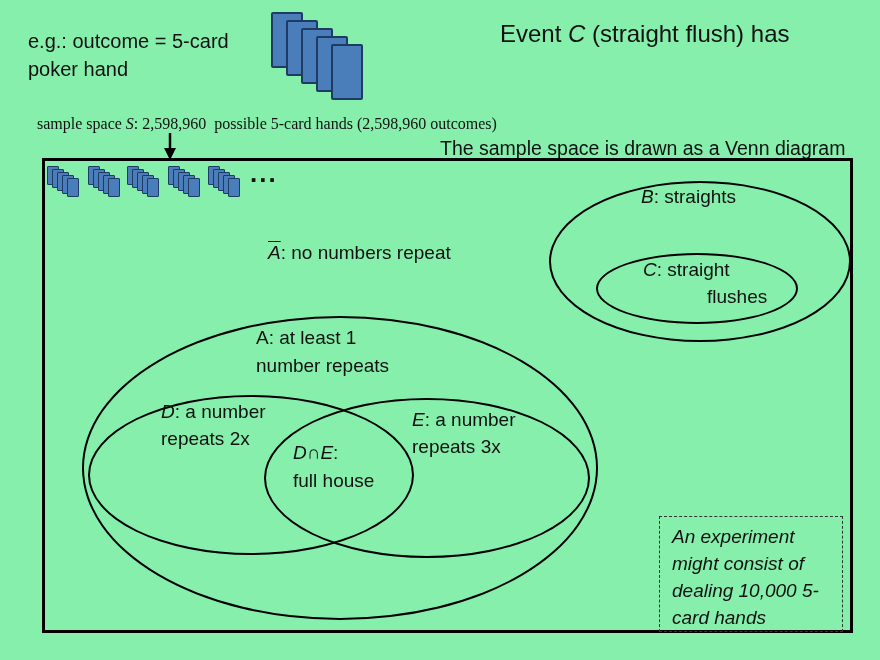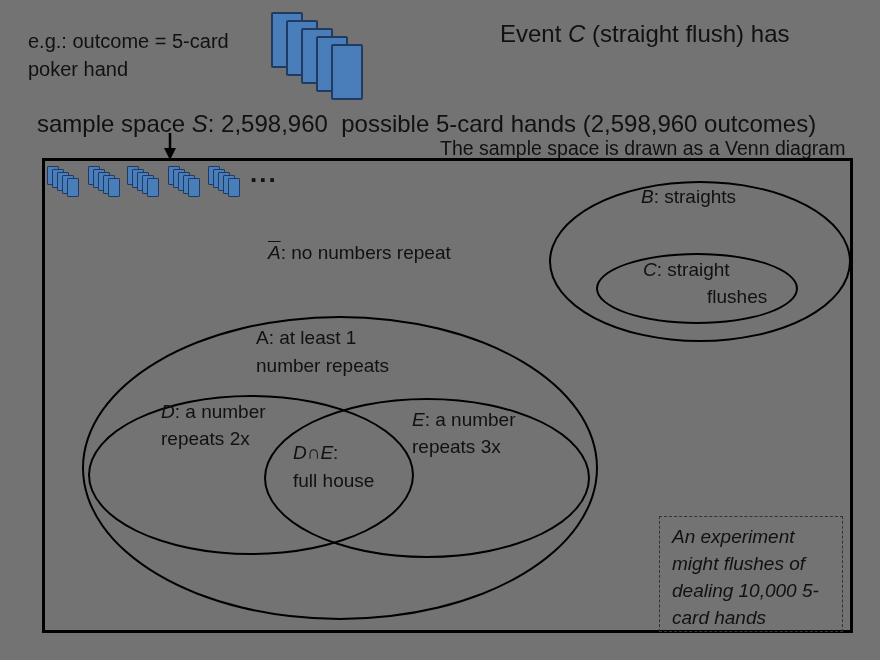--- a/index.html
+++ b/index.html
@@ -1,17 +1,17 @@
 <!DOCTYPE html>
 <html><head>
 <meta charset="utf-8">
 <style>
   html,body{margin:0;padding:0;background:#fff;}
   .slide{
-    position:relative;width:880px;height:660px;background:#737373;overflow:hidden;
+    position:relative;width:880px;height:660px;background:#86efac;overflow:hidden;
     font-family:"Liberation Sans",sans-serif;color:#111;
   }
   .txt{position:absolute;font-size:19px;line-height:26px;white-space:nowrap;}
   .pre-space{white-space:pre;}
   i{font-style:italic;}
   .overbar{text-decoration:overline;font-style:italic;}
 
   
   .space-box{position:absolute;left:42px;top:158px;width:805px;height:469px;border:3px solid #000;}
 
@@ -39,21 +39,21 @@
   .mini-card:nth-child(2){left:5px;top:3px;}
   .mini-card:nth-child(3){left:10px;top:6px;}
   .mini-card:nth-child(4){left:15px;top:9px;}
   .mini-card:nth-child(5){left:20px;top:12px;}
   .ms1{left:47px;} .ms2{left:88px;} .ms3{left:127px;} .ms4{left:168px;} .ms5{left:208px;}
 
   .ellipsis{left:250px;top:160px;font-size:26px;letter-spacing:2px;font-weight:bold;}
 
   .example{left:28px;top:27px;font-size:20px;line-height:28px;}
   .event-note{left:500px;top:20px;font-size:24px;line-height:28px;}
-  .sample-line{left:37px;top:111px;font-size:24px;}
+  .sample-line{left:37px;top:111px;font-size:16px;font-family:Liberation Serif, serif;}
   .venn-caption{left:440px;top:135px;font-size:19.5px;text-align:right;}
 
   .down-arrow{position:absolute;left:161px;top:133px;}
 
   .label-abar{left:268px;top:240px;}
   .label-b{left:641px;top:184px;}
   .label-c{left:643px;top:256px;line-height:27px;}
   .label-c .indent{margin-left:64px;}
   .label-a{left:256px;top:324px;line-height:28px;}
   .label-d{left:161px;top:398px;line-height:27px;}
@@ -172,18 +172,18 @@
     <div>repeats 3x</div>
   </div>
 
   <div class="txt label-de">
     <div><i>D</i><span>∩</span><i>E</i><span>:</span></div>
     <div>full house</div>
   </div>
 
   <div class="experiment-box">
     <div>An experiment</div>
-    <div>might flushes of</div>
+    <div>might consist of</div>
     <div>dealing 10,000 5-</div>
     <div>card hands</div>
   </div>
 
 </div>
 
 </body></html>

